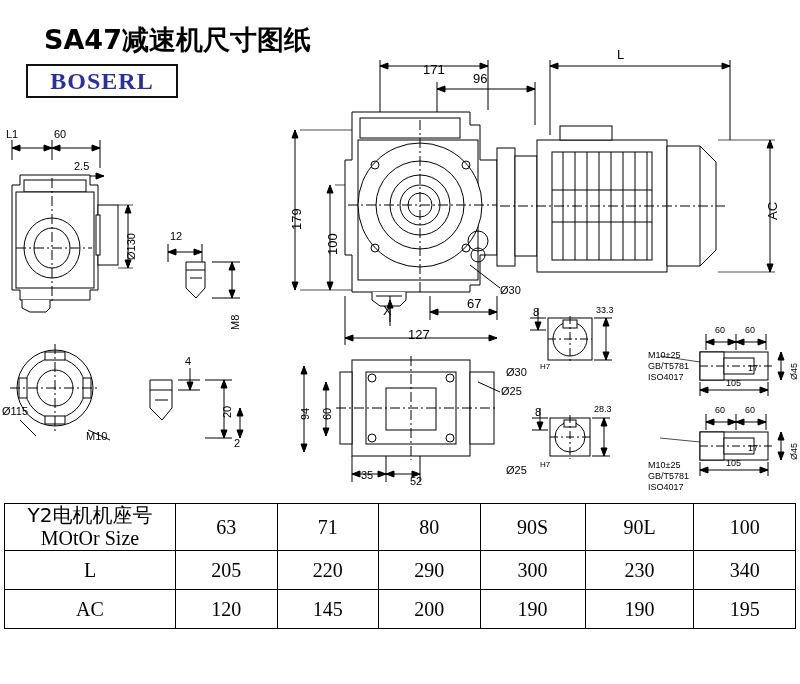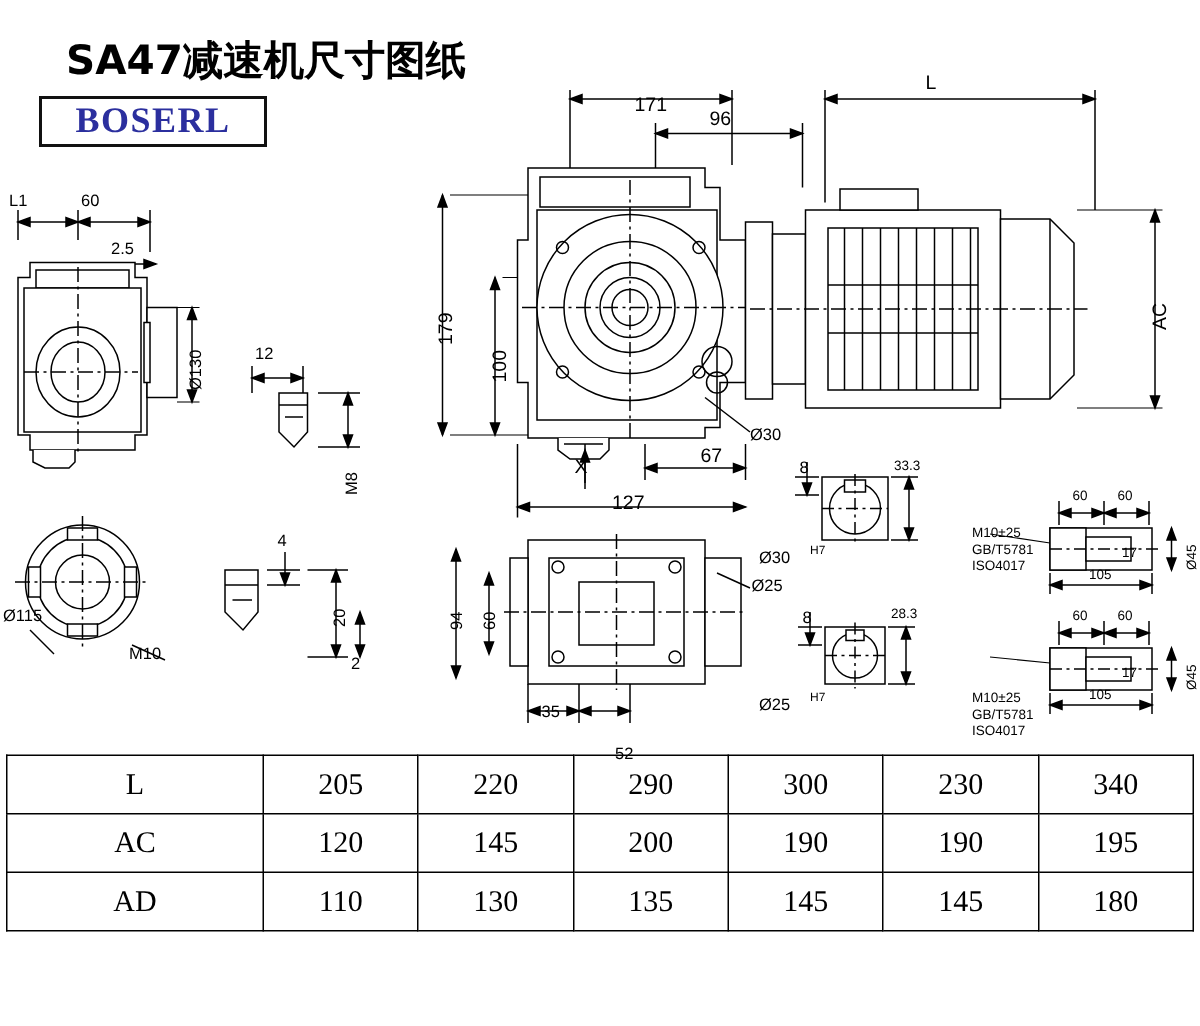--- a/index.html
+++ b/index.html
@@ -373,21 +373,21 @@
 
   <div class="abs dimS" style="left:2px;top:405px;">Ø115</div>
   <div class="abs dimS" style="left:86px;top:430px;">M10</div>
   <div class="abs dimS" style="left:185px;top:355px;">4</div>
   <div class="abs dimS rot" style="left:221px;top:418px;">20</div>
   <div class="abs dimS" style="left:234px;top:437px;">2</div>
 
   <div class="abs dimS rot" style="left:299px;top:420px;">94</div>
   <div class="abs dimS rot" style="left:321px;top:420px;">60</div>
   <div class="abs dimS" style="left:361px;top:469px;">35</div>
-  <div class="abs dimS" style="left:395px;top:497px;padding-left:15px;">52</div>
+  <div class="abs dimS" style="left:395px;top:475px;padding-left:15px;">52</div>
   <div class="abs dimS" style="left:501px;top:385px;">Ø25</div>
 
   <div class="abs dimS" style="left:533px;top:306px;">8</div>
   <div class="abs dimXS" style="left:596px;top:305px;">33.3</div>
   <div class="abs dimS" style="left:506px;top:366px;">Ø30</div>
   <div class="abs" style="left:540px;top:362px;font-size:8px;font-family:'Liberation Sans',sans-serif;">H7</div>
 
   <div class="abs dimS" style="left:535px;top:406px;">8</div>
   <div class="abs dimXS" style="left:594px;top:404px;">28.3</div>
   <div class="abs dimS" style="left:506px;top:464px;">Ø25</div>
@@ -406,43 +406,46 @@
   <div class="abs dimXS" style="left:745px;top:405px;">60</div>
   <div class="abs dimXS" style="left:748px;top:443px;">17</div>
   <div class="abs dimXS" style="left:726px;top:458px;">105</div>
   <div class="abs dimXS rot" style="left:789px;top:460px;">Ø45</div>
   <div class="abs dimXS" style="left:648px;top:460px;">M10±25</div>
   <div class="abs dimXS" style="left:648px;top:471px;">GB/T5781</div>
   <div class="abs dimXS" style="left:648px;top:482px;">ISO4017</div>
 
   <table class="spec">
     <tbody>
+      <tr>
+        <td class="lab lab2">
+          <div class="cn">Y2电机机座号</div>
+          <div>MOtOr Size</div>
+        </td>
+        <td>63</td>
+        <td>71</td>
+        <td>80</td>
+        <td>90S</td>
+        <td>90L</td>
+        <td>100</td>
+      </tr>
       <tr>
         <td class="lab">L</td>
         <td>205</td>
         <td>220</td>
         <td>290</td>
         <td>300</td>
         <td>230</td>
         <td>340</td>
       </tr>
       <tr>
         <td class="lab">AC</td>
         <td>120</td>
         <td>145</td>
         <td>200</td>
         <td>190</td>
         <td>190</td>
         <td>195</td>
       </tr>
-      <tr>
-        <td class="lab">AD</td>
-        <td>110</td>
-        <td>130</td>
-        <td>135</td>
-        <td>145</td>
-        <td>145</td>
-        <td>180</td>
-      </tr>
     </tbody>
   </table>
 
 </div>
 
 </body></html>

